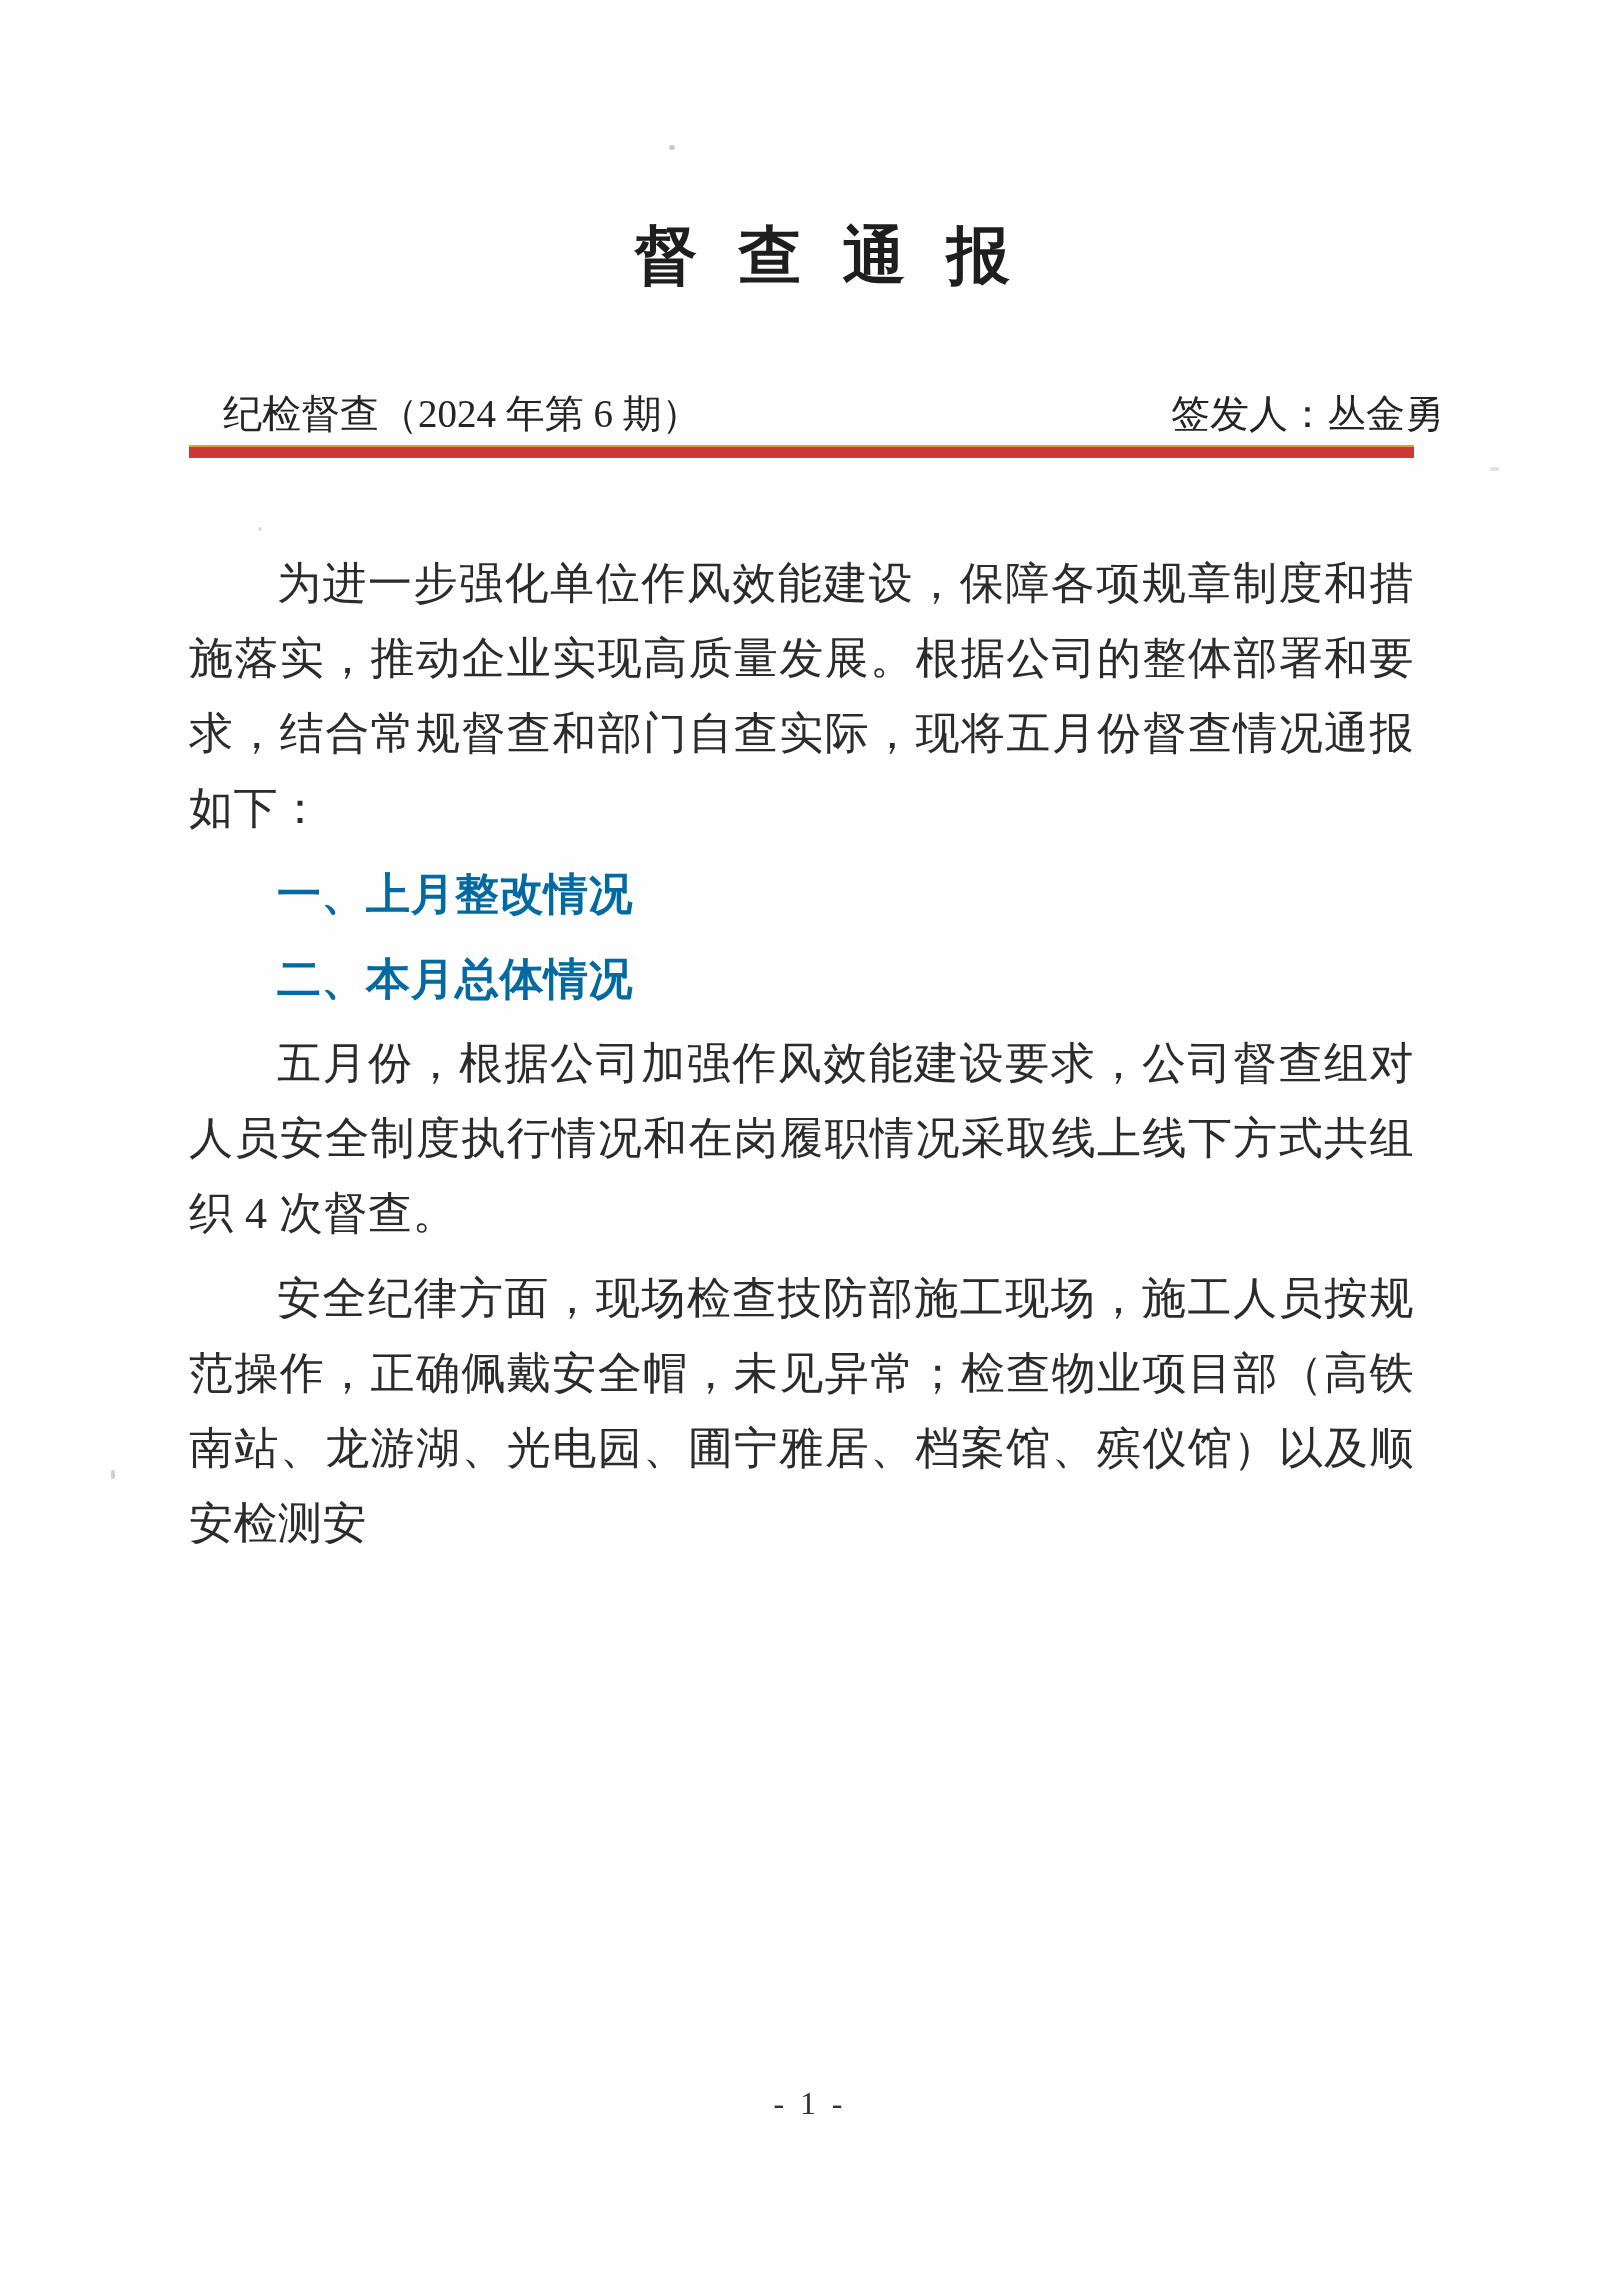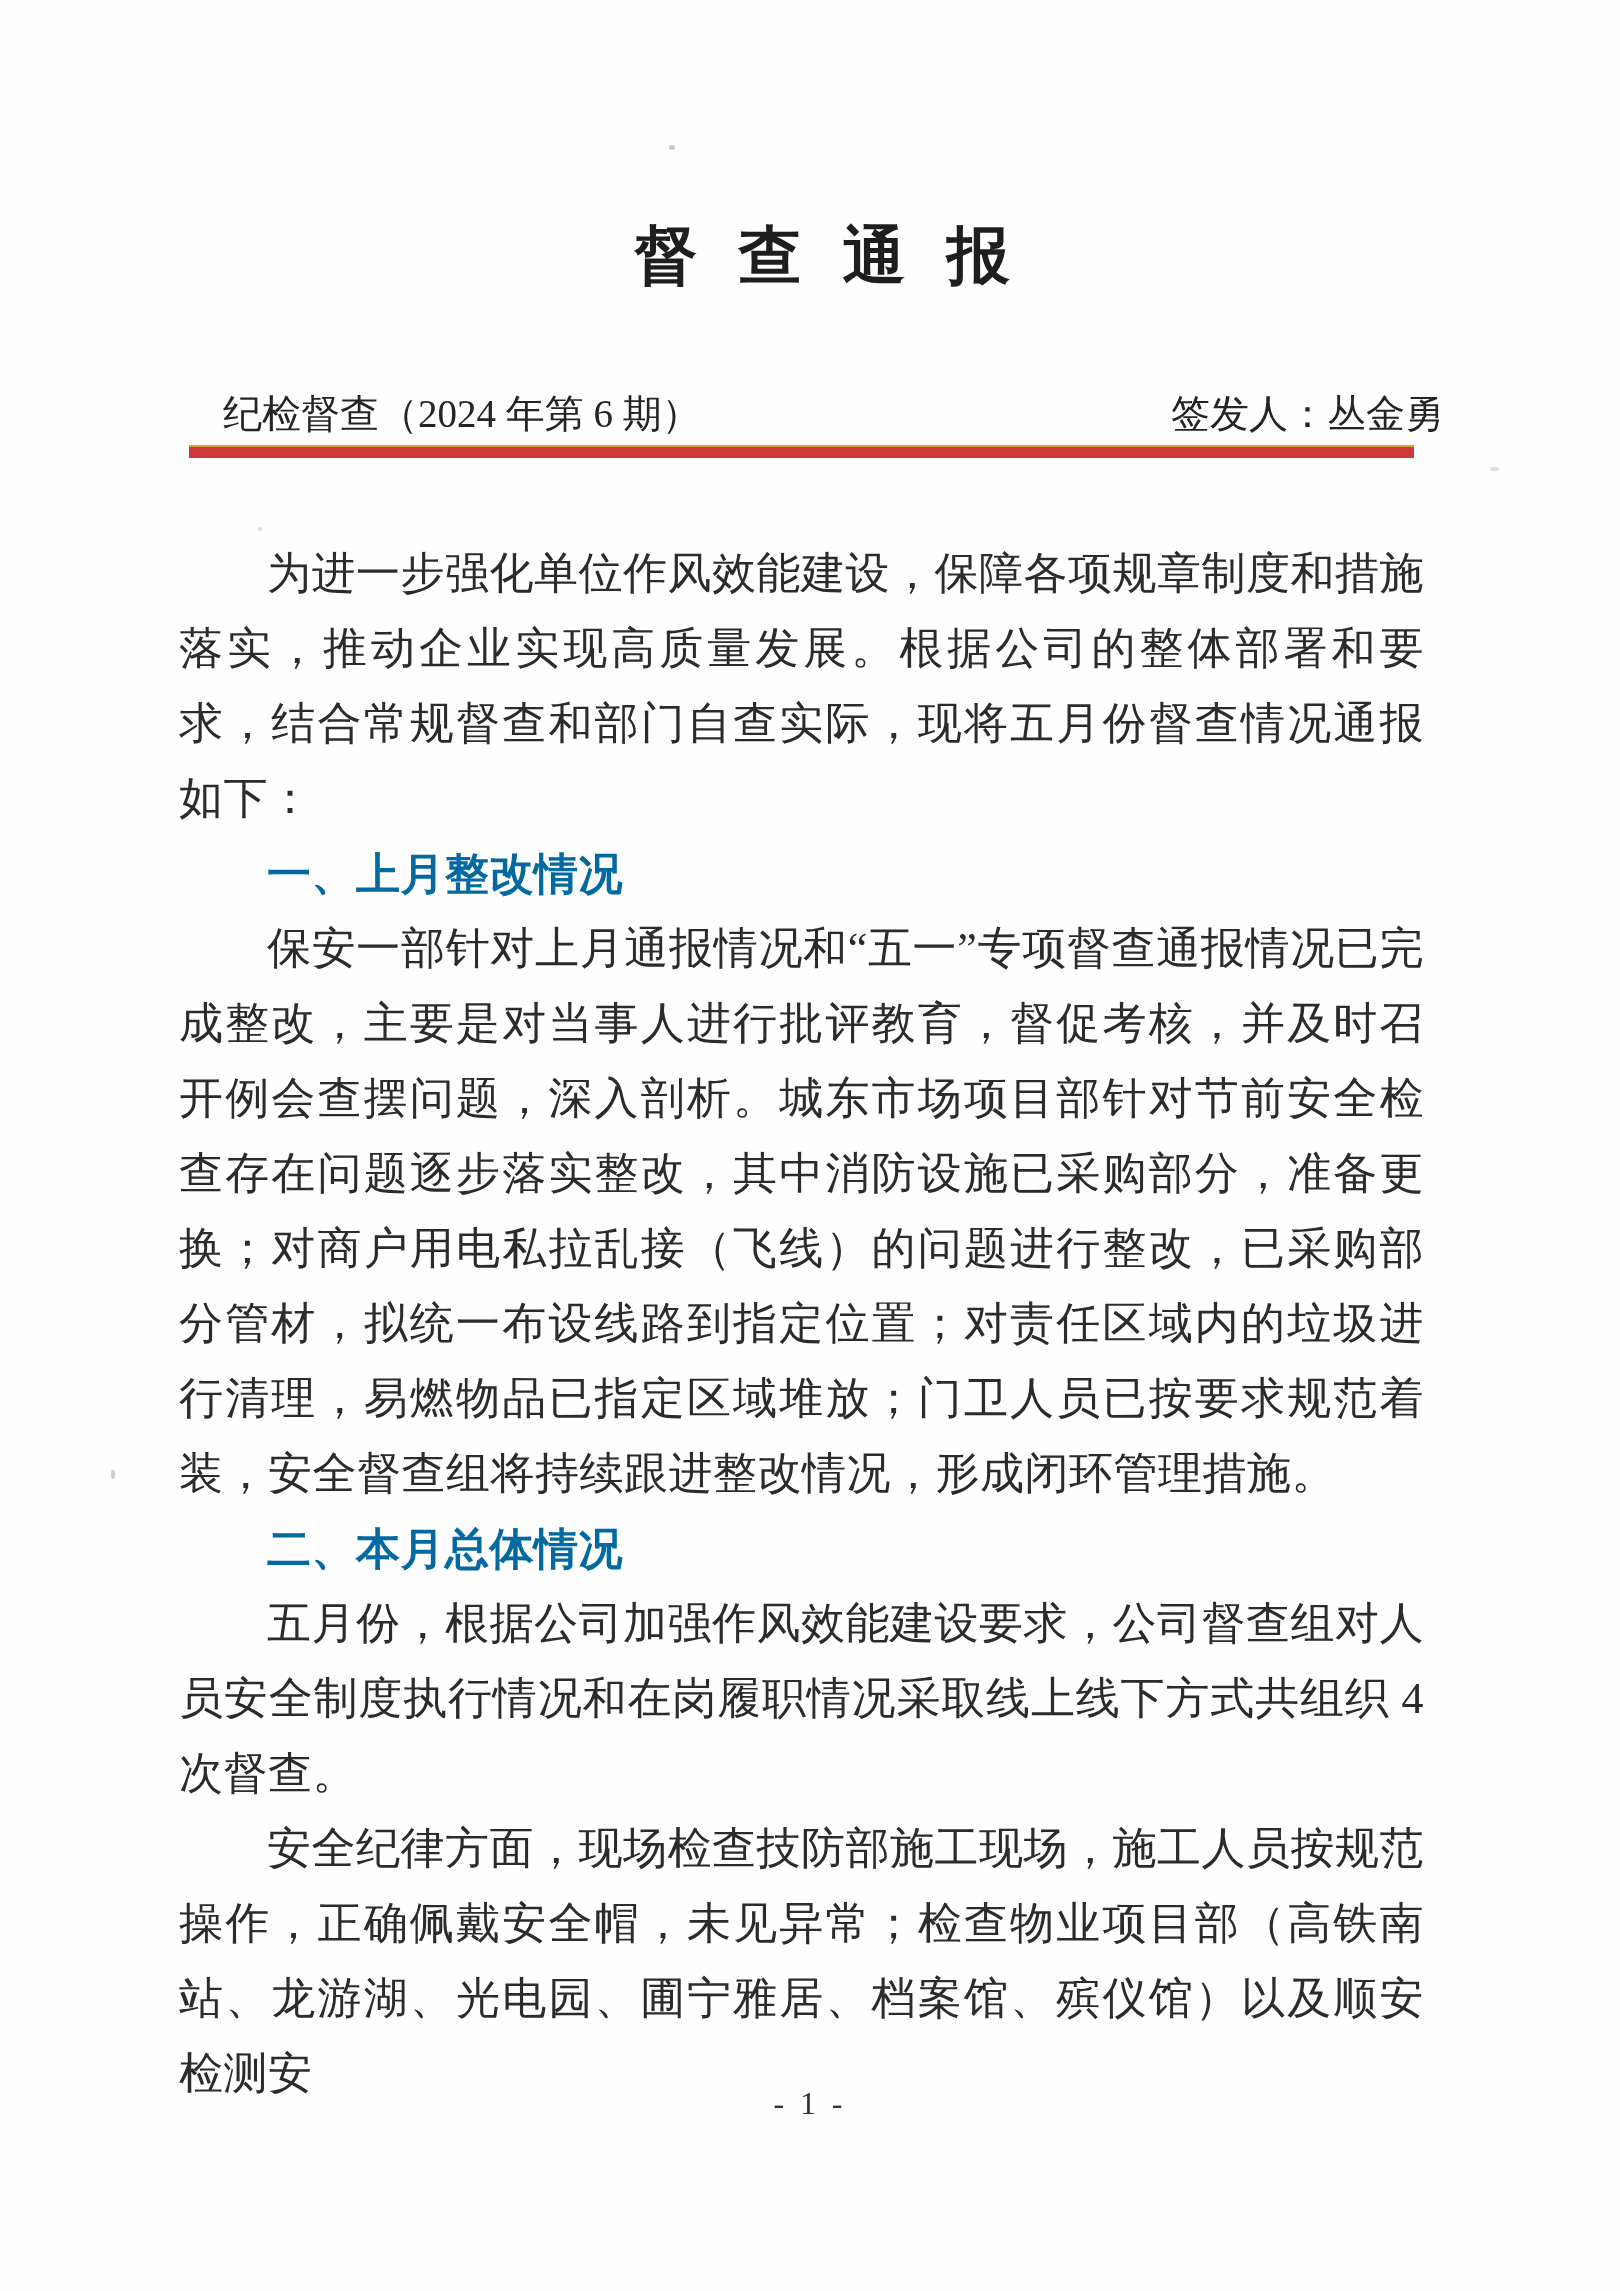--- a/index.html
+++ b/index.html
@@ -50,21 +50,21 @@
     position:absolute;
     top:536px; left:179px;
     width:1245px;
     font-size:44px;
     line-height:75px;
     letter-spacing:0.5px;
     text-align:justify;
     color:#2b2b2b;
   }
   .body-text p, .body-text h2 {
-    margin:0; padding:0;
+    margin:10px; padding:0;
     text-indent:2em;
   }
   .body-text h2 {
     font-family:"Liberation Sans","DejaVu Sans",sans-serif;
     font-size:44px;
     font-weight:700;
     color:#0369a1;
     text-align:left;
   }
   .page-footer {
@@ -99,21 +99,20 @@
     <span>签发人：丛金勇</span>
   </div>
 
   <div class="red-rule"></div>
 
   <main class="body-text">
     <p>为进一步强化单位作风效能建设，保障各项规章制度和措施落实，推动企业实现高质量发展。根据公司的整体部署和要求，结合常规督查和部门自查实际，现将五月份督查情况通报如下：</p>
 
     <h2>一、上月整改情况</h2>
 
-    <p>保安一部针对上月通报情况和“五一”专项督查通报情况已完成整改，主要是对当事人进行批评教育，督促考核，并及时召开例会查摆问题，深入剖析。城东市场项目部针对节前安全检查存在问题逐步落实整改，其中消防设施已采购部分，准备更换；对商户用电私拉乱接（飞线）的问题进行整改，已采购部分管材，拟统一布设线路到指定位置；对责任区域内的垃圾进行清理，易燃物品已指定区域堆放；门卫人员已按要求规范着装，安全督查组将持续跟进整改情况，形成闭环管理措施。</p>
 
     <h2>二、本月总体情况</h2>
 
     <p>五月份，根据公司加强作风效能建设要求，公司督查组对人员安全制度执行情况和在岗履职情况采取线上线下方式共组织 4 次督查。</p>
 
     <p>安全纪律方面，现场检查技防部施工现场，施工人员按规范操作，正确佩戴安全帽，未见异常；检查物业项目部（高铁南站、龙游湖、光电园、圃宁雅居、档案馆、殡仪馆）以及顺安检测安</p>
   </main>
 
   <div class="page-footer">- 1 -</div>
 

